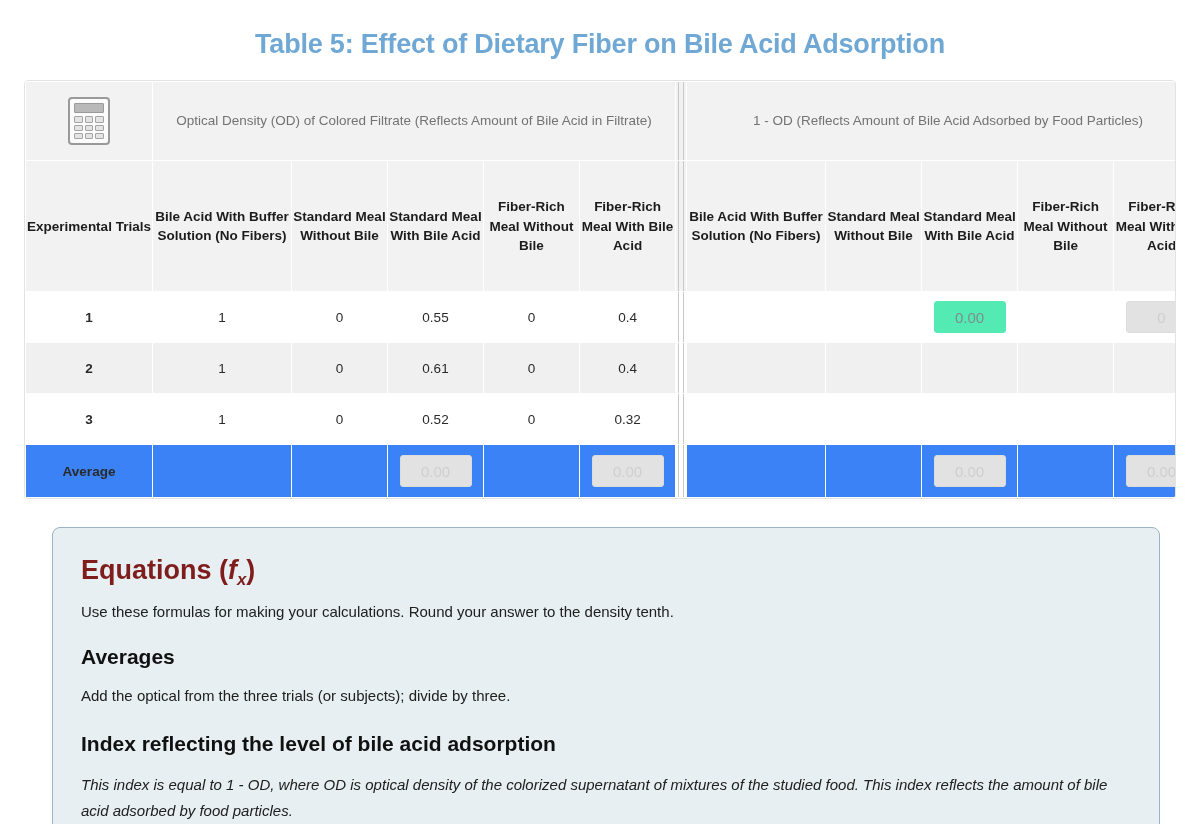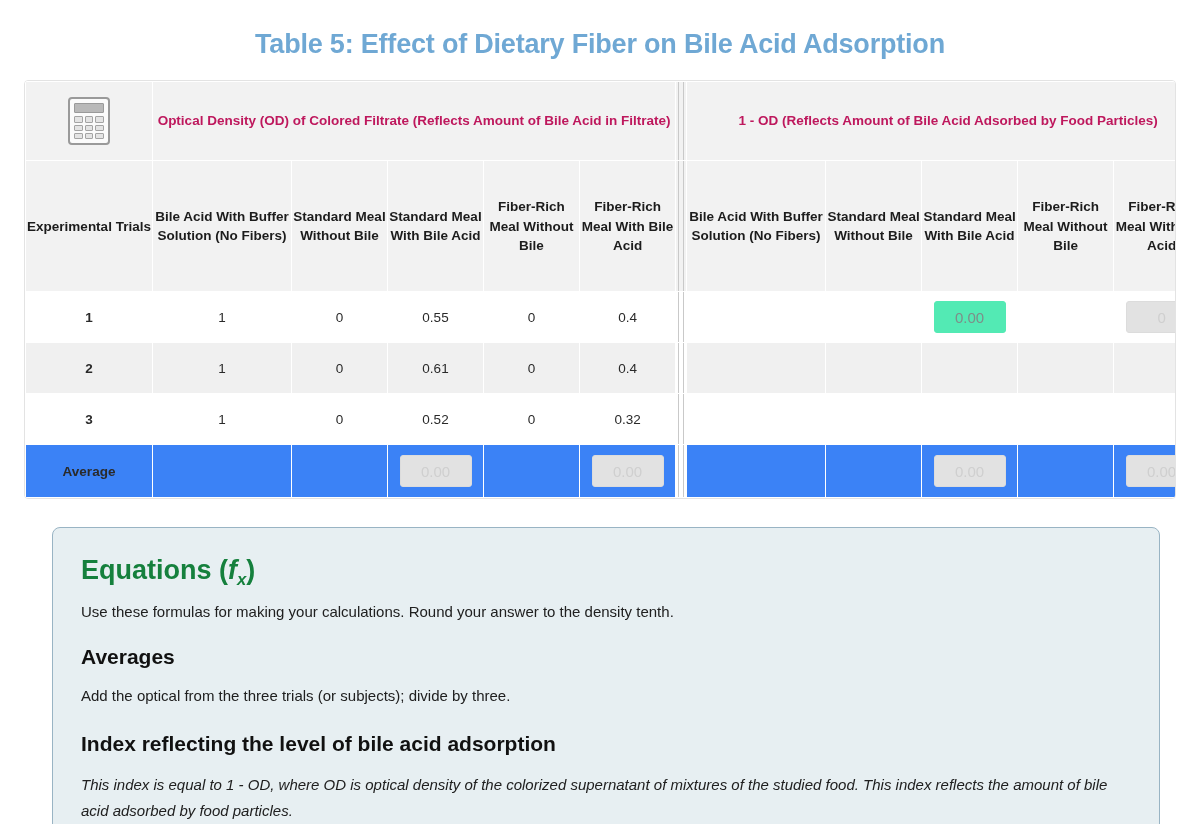--- a/index.html
+++ b/index.html
@@ -54,22 +54,22 @@
   table.data-table th,
   table.data-table td {
     font-size: 13.5px;
     padding: 0;
     vertical-align: middle;
     text-align: center;
   }
 
   th.group-head {
     background: #f2f2f2;
-    color: #be185d;
-    font-weight: bold;
+    color: #737373;
+    font-weight: normal;
     font-size: 14.5px;
     line-height: 1.35;
     padding: 14px 14px;
     height: 78px;
     box-sizing: border-box;
   }
   th.icon-head {
     background: #f2f2f2;
     width: 126px;
     padding: 0;
@@ -188,21 +188,21 @@
   .equations-panel {
     margin: 28px 40px 0 52px;
     background: #e7eff2;
     border: 1px solid #99b4c4;
     border-radius: 8px;
     padding: 26px 28px 22px 28px;
     width: 1108px;
     box-sizing: border-box;
   }
   .eq-title {
-    color: #15803d;
+    color: #7f1d1d;
     font-size: 27px;
     font-weight: bold;
     margin: 0 0 10px 0;
     line-height: 1.2;
   }
   .eq-title .fx {
     font-style: italic;
     font-weight: bold;
   }
   .eq-title .fx sub {

